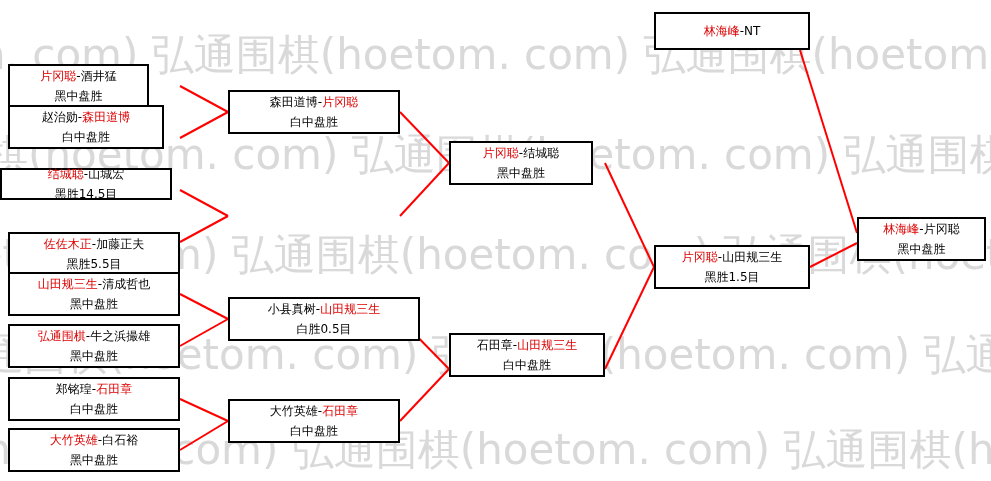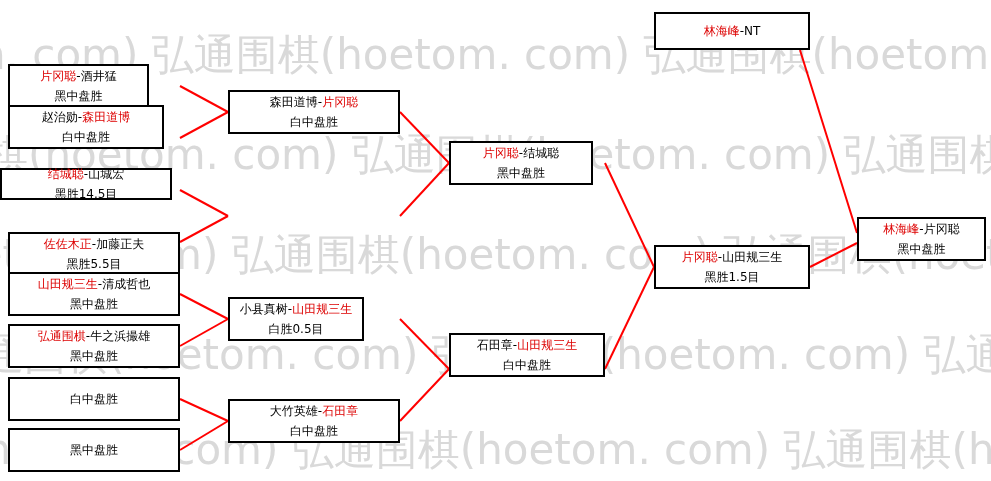--- a/index.html
+++ b/index.html
@@ -81,31 +81,33 @@
   </div>
   <div class="box" style="left:8px;top:272px;width:172px;height:44px">
     <div class="t"><span></span><span class="w">山田规三生</span><span>-清成哲也</span></div>
     <div class="r">黑中盘胜</div>
   </div>
   <div class="box" style="left:8px;top:324px;width:172px;height:44px">
     <div class="t"><span></span><span class="w">弘通围棋</span><span>-牛之浜撮雄</span></div>
     <div class="r">黑中盘胜</div>
   </div>
   <div class="box" style="left:8px;top:377px;width:172px;height:44px">
+    <div class="t"><span>郑铭瑝-</span><span class="w">石田章</span><span></span></div>
     <div class="r">白中盘胜</div>
   </div>
   <div class="box" style="left:8px;top:428px;width:172px;height:44px">
+    <div class="t"><span></span><span class="w">大竹英雄</span><span>-白石裕</span></div>
     <div class="r">黑中盘胜</div>
   </div>
 
   <div class="box" style="left:228px;top:90px;width:172px;height:44px">
     <div class="t"><span>森田道博-</span><span class="w">片冈聪</span><span></span></div>
     <div class="r">白中盘胜</div>
   </div>
-  <div class="box" style="left:228px;top:297px;width:136px;height:44px">
+  <div class="box" style="left:228px;top:297px;width:192px;height:44px">
     <div class="t"><span>小县真树-</span><span class="w">山田规三生</span><span></span></div>
     <div class="r">白胜0.5目</div>
   </div>
   <div class="box" style="left:228px;top:399px;width:172px;height:44px">
     <div class="t"><span>大竹英雄-</span><span class="w">石田章</span><span></span></div>
     <div class="r">白中盘胜</div>
   </div>
 
   <div class="box" style="left:449px;top:141px;width:144px;height:44px">
     <div class="t"><span></span><span class="w">片冈聪</span><span>-结城聪</span></div>

